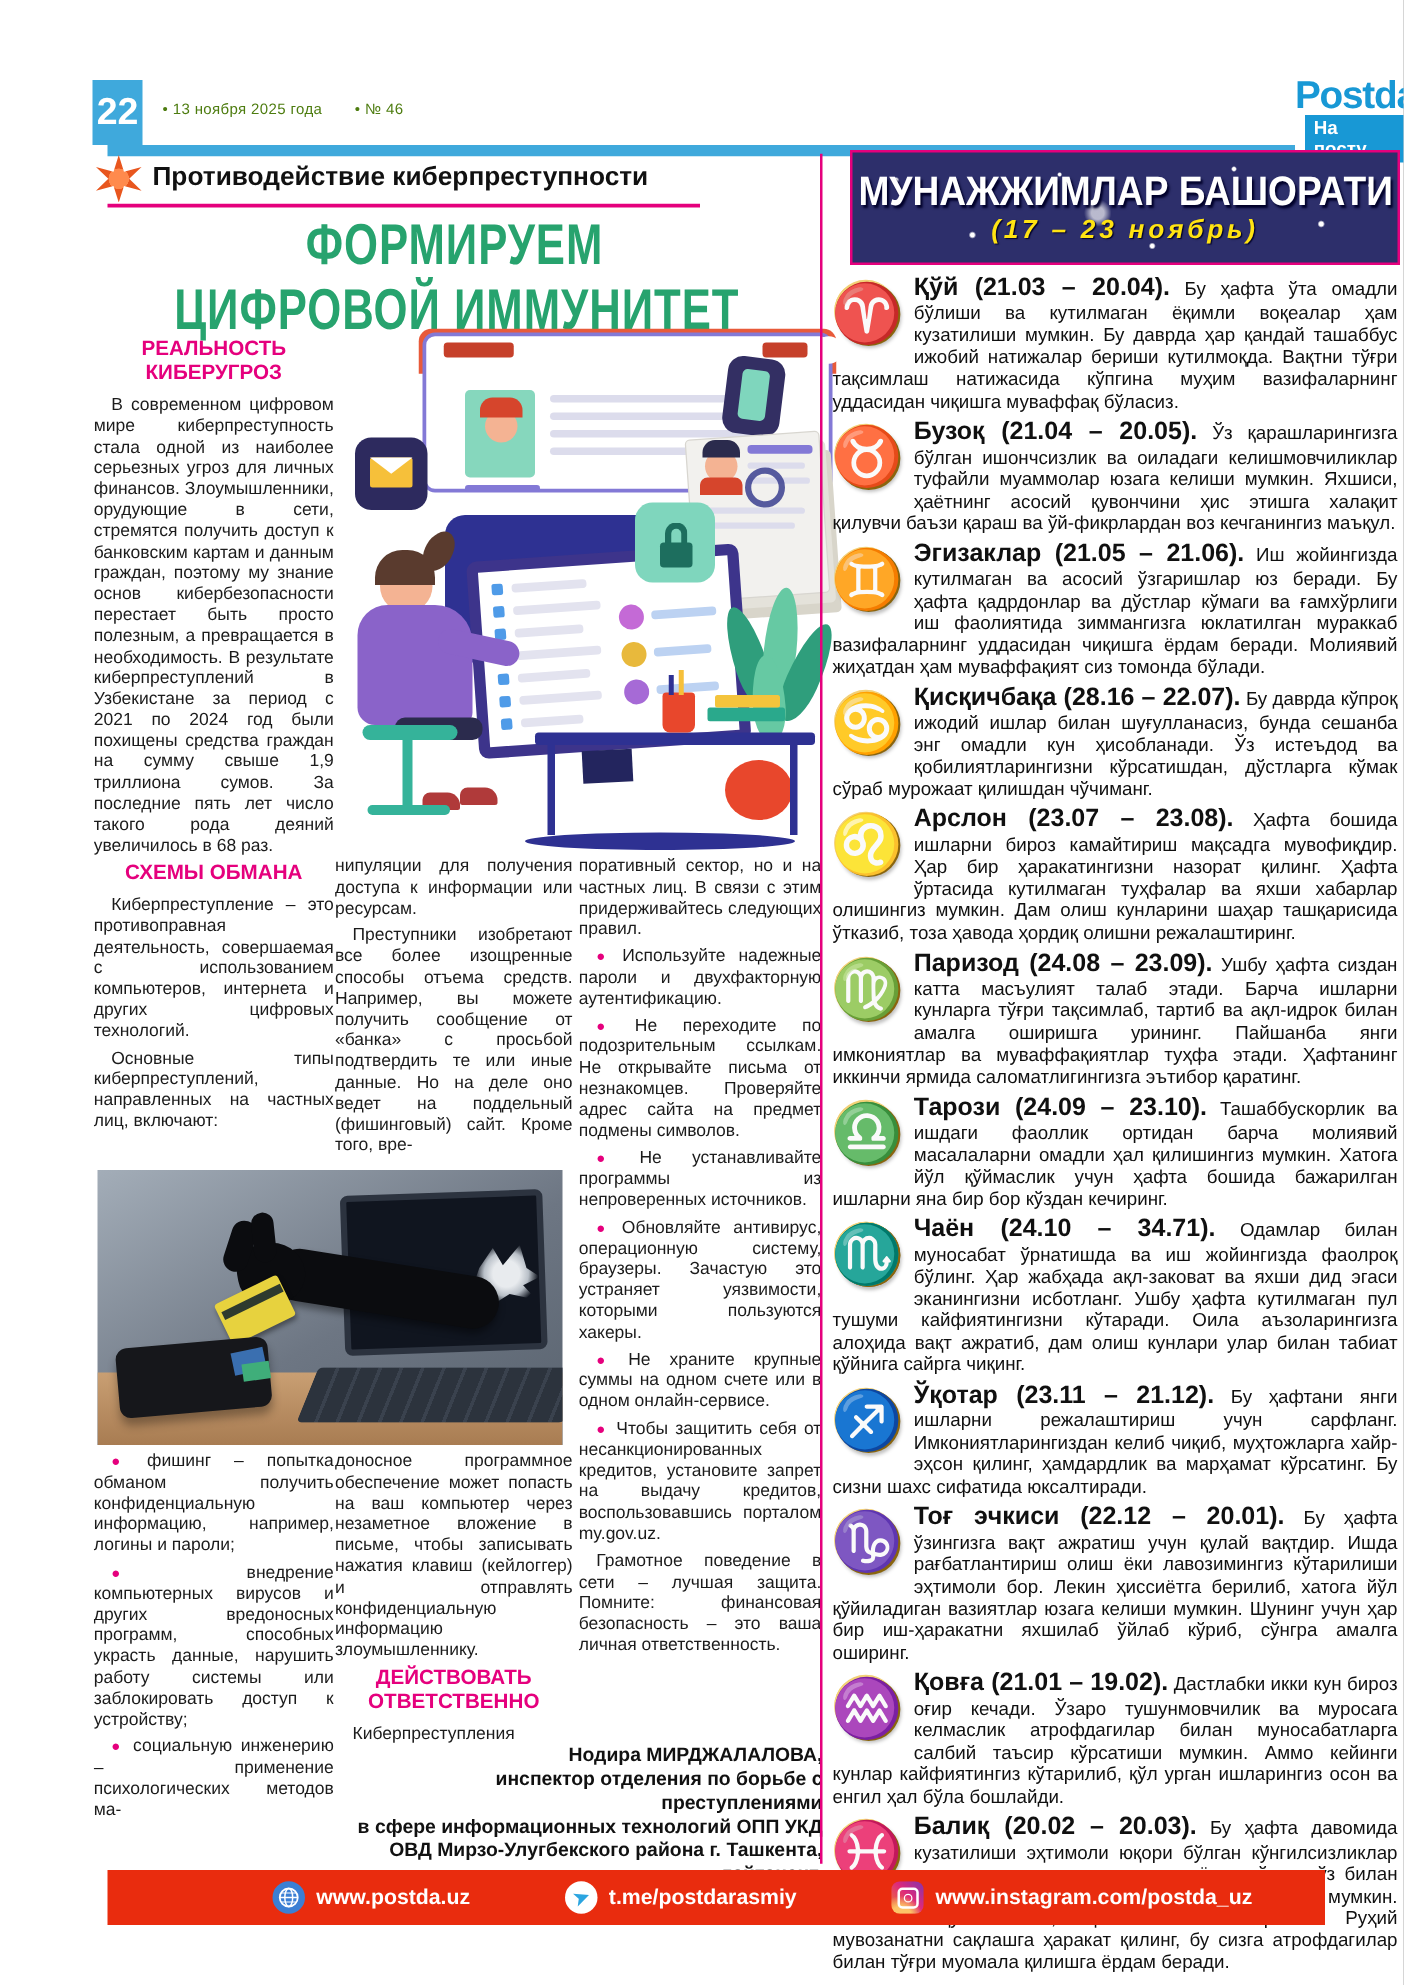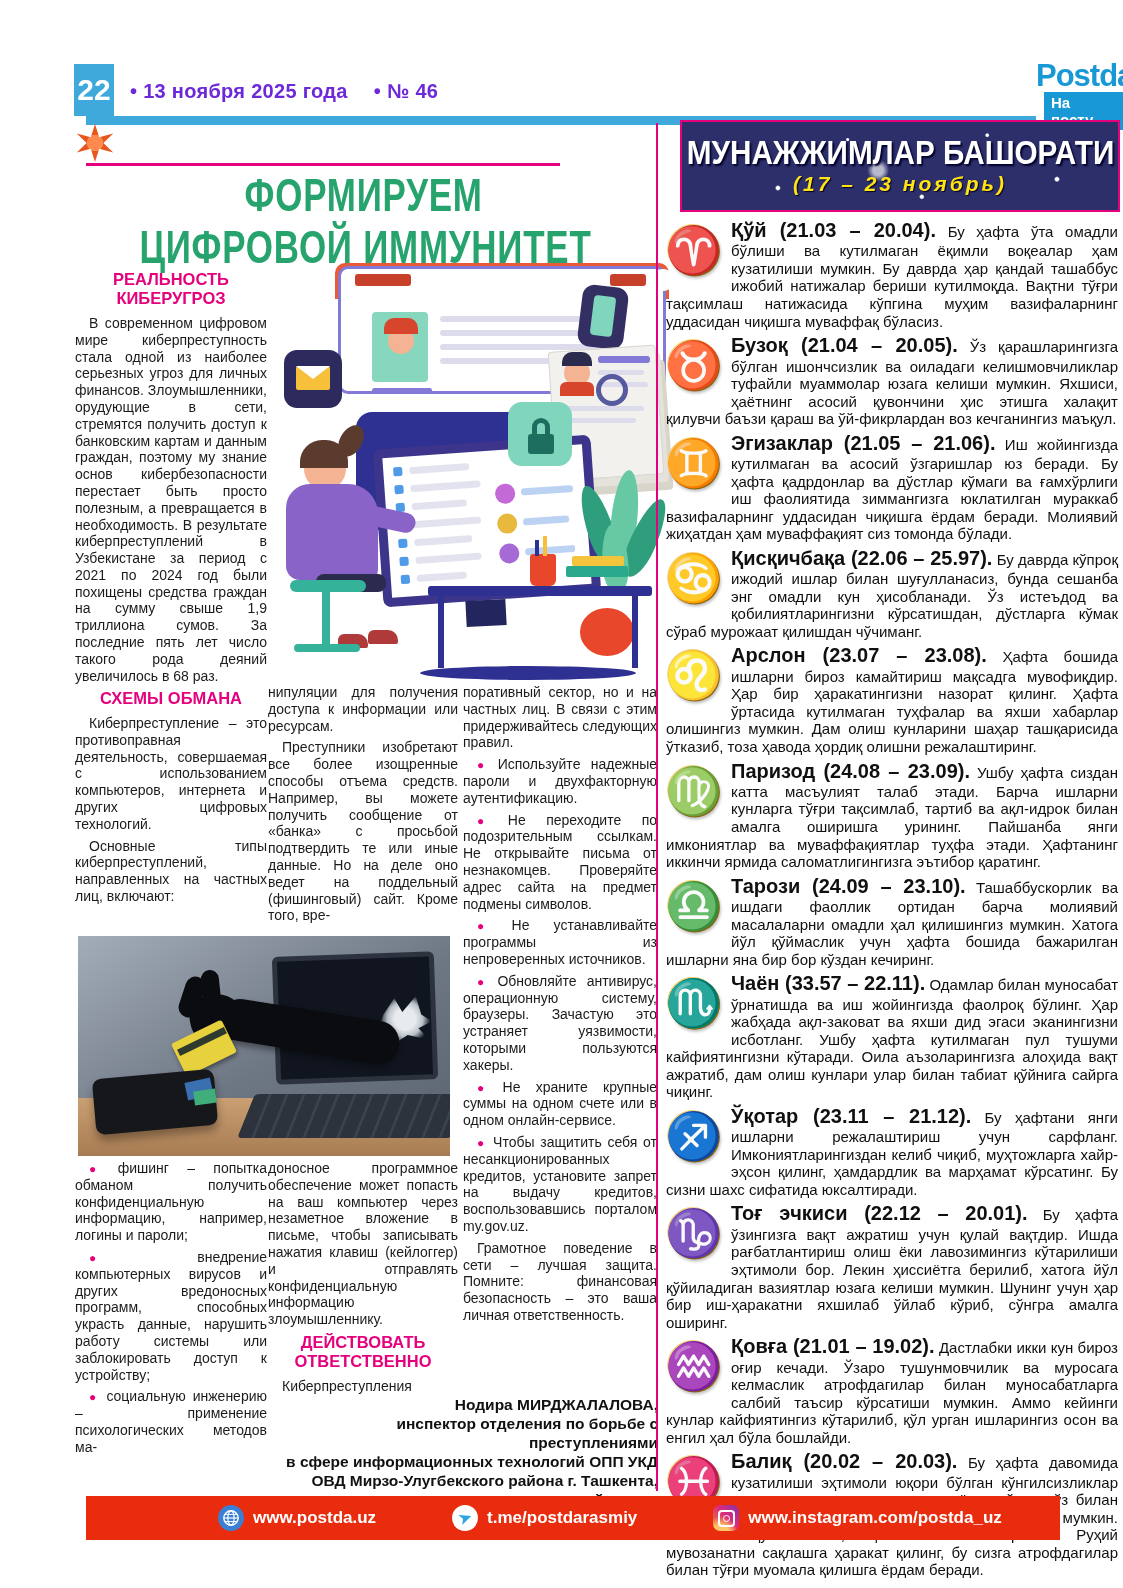--- a/index.html
+++ b/index.html
@@ -3,21 +3,21 @@
 <meta charset="utf-8">
 <style>
   html,body{margin:0;padding:0;background:#9a9a9a;}
   .page{position:relative;width:1123px;height:1588px;background:#ffffff;margin:0 auto;
         font-family:"Liberation Sans",sans-serif;overflow:hidden;}
   .abs{position:absolute;}
 
   
   .pagenum{left:74px;top:64px;width:40px;height:52px;background:#3fa9dc;color:#fff;
            font-weight:bold;font-size:30px;display:flex;align-items:center;justify-content:center;}
-  .meta{left:130px;top:80px;font-size:20px;font-weight:bold;color:#6d28d9;letter-spacing:.3px;}
+  .meta{left:130px;top:80px;font-size:12px;font-weight:normal;color:#4d7c0f;letter-spacing:.3px;}
   .meta span{margin-right:26px;}
   .rule{left:86px;top:116px;width:950px;height:9px;background:#3fa9dc;}
   .logo-main{left:1036px;top:58px;font-size:31px;font-weight:800;color:#1898d5;letter-spacing:-1px;}
   .logo-sub{left:1044px;top:92px;background:#1898d5;color:#fff;font-weight:bold;font-size:15px;
             padding:2px 7px;}
 
   
   .star{left:76px;top:124px;width:38px;height:38px;background:radial-gradient(circle,#ff8a4d 0 30%,#e8561e 31% 100%);
         clip-path:polygon(50% 0,61% 35%,98% 25%,72% 50%,98% 75%,61% 65%,50% 100%,39% 65%,2% 75%,28% 50%,2% 25%,39% 35%);}
   .kicker{left:122px;top:130px;font-size:21px;font-weight:600;color:#111;}
@@ -174,20 +174,21 @@
 
   <div class="abs pagenum">22</div>
   <div class="abs meta">
     <span>•  13 ноября  2025 года</span><span>•  № 46</span>
   </div>
   <div class="abs rule"></div>
   <div class="abs logo-main">Postda</div>
   <div class="abs logo-sub">На посту</div>
 
   <div class="abs star"></div>
+  <div class="abs kicker">Противодействие киберпреступности</div>
   <div class="abs kickline"></div>
   <div class="abs gtitle">
     <div><span class="cond">ФОРМИРУЕМ</span></div>
     <div><span class="cond">ЦИФРОВОЙ ИММУНИТЕТ</span></div>
   </div>
 
   <div class="abs colbox c1u">
     <h3 class="mag">РЕАЛЬНОСТЬ КИБЕРУГРОЗ</h3>
     <p class="body ind">В современном цифровом мире киберпреступность стала одной из наиболее серьезных угроз для личных финансов. Злоумышленники, орудующие в сети, стремятся получить доступ к банковским картам и данным граждан, поэтому му знание основ кибербезопасности перестает быть просто полезным, а превращается в необходимость. В результате киберпреступлений в Узбекистане за период с 2021 по 2024 год были похищены средства граждан на сумму свыше 1,9 триллиона сумов. За последние пять лет число такого рода деяний увеличилось в 68 раз.</p>
     <h3 class="mag">СХЕМЫ ОБМАНА</h3>
@@ -363,21 +364,21 @@
         <div class="h-icon">
             <span>♊</span>
           </div>
         <p class="h-text"><b><span>Эгизаклар</span> <span>(21.05 – 21.06).</span></b> <span>Иш жойингизда кутилмаган ва асосий ўзгаришлар юз беради. Бу ҳафта қадрдонлар ва дўстлар кўмаги ва ғамхўрлиги иш фаолиятида зиммангизга юклатилган мураккаб вазифаларнинг уддасидан чиқишга ёрдам беради. Молиявий жиҳатдан ҳам муваффақият сиз томонда бўлади.</span></p>
       </div>
 
       <div class="h-entry">
         <div class="h-icon">
             <span>♋</span>
           </div>
-        <p class="h-text"><b><span>Қисқичбақа</span> <span>(22.06 – 25.97).</span></b> <span>Бу даврда кўпроқ ижодий ишлар билан шуғулланасиз, бунда сешанба энг омадли кун ҳисобланади. Ўз истеъдод ва қобилиятларингизни кўрсатишдан, дўстларга кўмак сўраб мурожаат қилишдан чўчиманг.</span></p>
+        <p class="h-text"><b><span>Қисқичбақа</span> <span>(28.16 – 22.07).</span></b> <span>Бу даврда кўпроқ ижодий ишлар билан шуғулланасиз, бунда сешанба энг омадли кун ҳисобланади. Ўз истеъдод ва қобилиятларингизни кўрсатишдан, дўстларга кўмак сўраб мурожаат қилишдан чўчиманг.</span></p>
       </div>
 
       <div class="h-entry">
         <div class="h-icon">
             <span>♌</span>
           </div>
         <p class="h-text"><b><span>Арслон</span> <span>(23.07 – 23.08).</span></b> <span>Ҳафта бошида ишларни бироз камайтириш мақсадга мувофиқдир. Ҳар бир ҳаракатингизни назорат қилинг. Ҳафта ўртасида кутилмаган туҳфалар ва яхши хабарлар олишингиз мумкин. Дам олиш кунларини шаҳар ташқарисида ўтказиб, тоза ҳавода ҳордиқ олишни режалаштиринг.</span></p>
       </div>
 
       <div class="h-entry">
@@ -391,21 +392,21 @@
         <div class="h-icon">
             <span>♎</span>
           </div>
         <p class="h-text"><b><span>Тарози</span> <span>(24.09 – 23.10).</span></b> <span>Ташаббускорлик ва ишдаги фаоллик ортидан барча молиявий масалаларни омадли ҳал қилишингиз мумкин. Хатога йўл қўймаслик учун ҳафта бошида бажарилган ишларни яна бир бор кўздан кечиринг.</span></p>
       </div>
 
       <div class="h-entry">
         <div class="h-icon">
             <span>♏</span>
           </div>
-        <p class="h-text"><b><span>Чаён</span> <span>(33.57 – 22.11).</span></b> <span>Одамлар билан муносабат ўрнатишда ва иш жойингизда фаолроқ бўлинг. Ҳар жабҳада ақл-заковат ва яхши дид эгаси эканингизни исботланг. Ушбу ҳафта кутилмаган пул тушуми кайфиятингизни кўтаради. Оила аъзоларингизга алоҳида вақт ажратиб, дам олиш кунлари улар билан табиат қўйнига сайрга чиқинг.</span></p>
+        <p class="h-text"><b><span>Чаён</span> <span>(24.10 – 34.71).</span></b> <span>Одамлар билан муносабат ўрнатишда ва иш жойингизда фаолроқ бўлинг. Ҳар жабҳада ақл-заковат ва яхши дид эгаси эканингизни исботланг. Ушбу ҳафта кутилмаган пул тушуми кайфиятингизни кўтаради. Оила аъзоларингизга алоҳида вақт ажратиб, дам олиш кунлари улар билан табиат қўйнига сайрга чиқинг.</span></p>
       </div>
 
       <div class="h-entry">
         <div class="h-icon">
             <span>♐</span>
           </div>
         <p class="h-text"><b><span>Ўқотар</span> <span>(23.11 – 21.12).</span></b> <span>Бу ҳафтани янги ишларни режалаштириш учун сарфланг. Имкониятларингиздан келиб чиқиб, муҳтожларга хайр-эҳсон қилинг, ҳамдардлик ва марҳамат кўрсатинг. Бу сизни шахс сифатида юксалтиради.</span></p>
       </div>
 
       <div class="h-entry">

